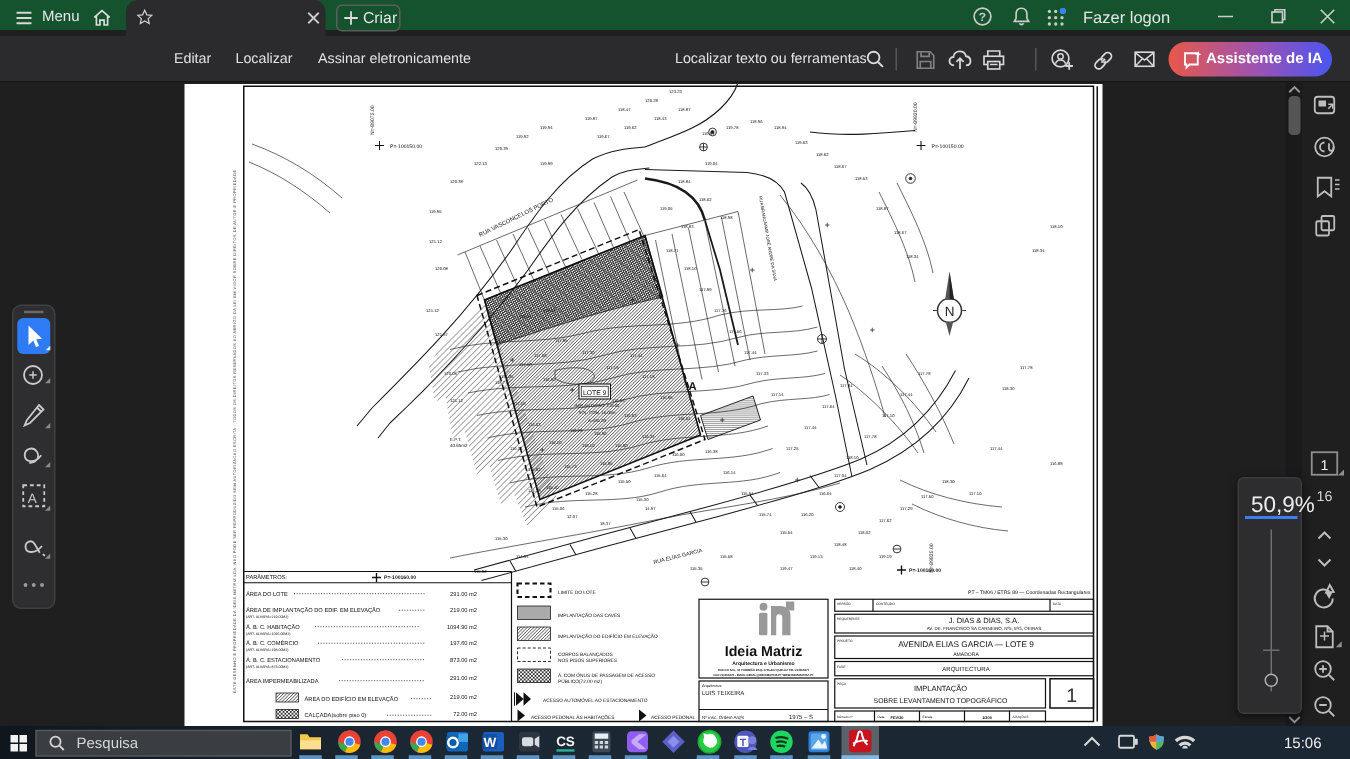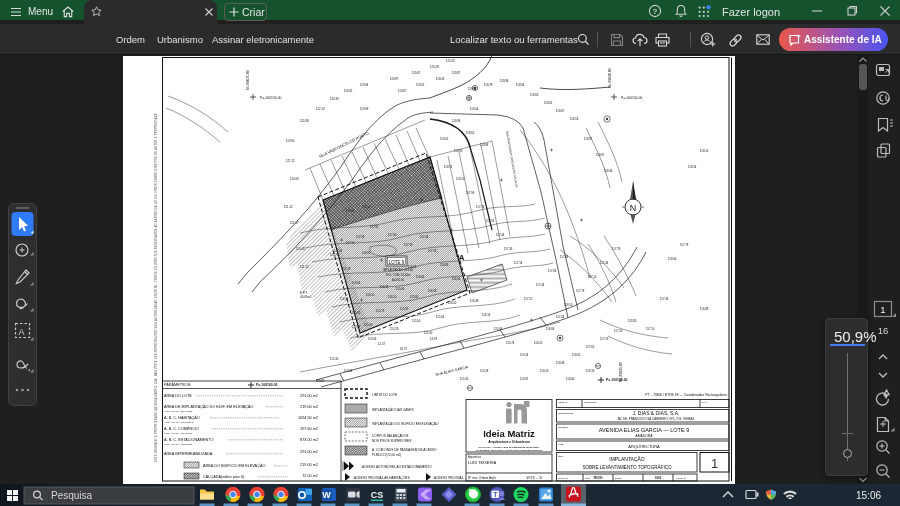--- a/index.html
+++ b/index.html
@@ -70,22 +70,22 @@
   <svg class="abs" style="left:846px;top:5px" width="12" height="12" viewBox="0 0 12 12">
       <rect x="2" y="3" width="7" height="7" stroke="#ccc" stroke-width="1.1" fill="none"></rect>
       <path d="M4 3 V1.5 H10.5 V8 H9" stroke="#ccc" stroke-width="1.1" fill="none"></path>
     </svg>
   <svg class="abs" style="left:879px;top:5px" width="12" height="12" viewBox="0 0 12 12">
       <path d="M1.5 1.5 L10.5 10.5 M10.5 1.5 L1.5 10.5" stroke="#ccc" stroke-width="1.1"></path>
     </svg>
 </div>
 
 <div id="toolbar">
-  <span class="tl-txt" style="left:116px">Ordem</span>
-  <span class="tl-txt" style="left:157px">Urbanismo</span>
+  <span class="tl-txt" style="left:116px">Editar</span>
+  <span class="tl-txt" style="left:157px">Localizar</span>
   <span class="tl-txt" style="left:450px">Localizar texto ou ferramentas</span>
   <span class="tl-txt" style="left:212px">Assinar eletronicamente</span>
   <svg class="abs" style="left:577px;top:9px" width="13" height="13" viewBox="0 0 13 13">
       <circle cx="5.4" cy="5.4" r="3.9" stroke="#ddd" stroke-width="1.2" fill="none"></circle>
       <path d="M8.3 8.3 L11.6 11.6" stroke="#ddd" stroke-width="1.3"></path>
     </svg>
   <div class="abs" style="left:597px;top:8px;width:1px;height:15px;background:#565656"></div>
   <svg class="abs" style="left:610px;top:9px" width="14" height="14" viewBox="0 0 14 14">
       <path d="M1.5 1.5 H10 L12.5 4 V12.5 H1.5 Z" stroke="#818181" stroke-width="1.1" fill="none"></path>
       <path d="M4 1.8 V4.6 H9.5 V1.8 M3.5 12.3 V8 H10.5 V12.3" stroke="#818181" stroke-width="1.1" fill="none"></path>

